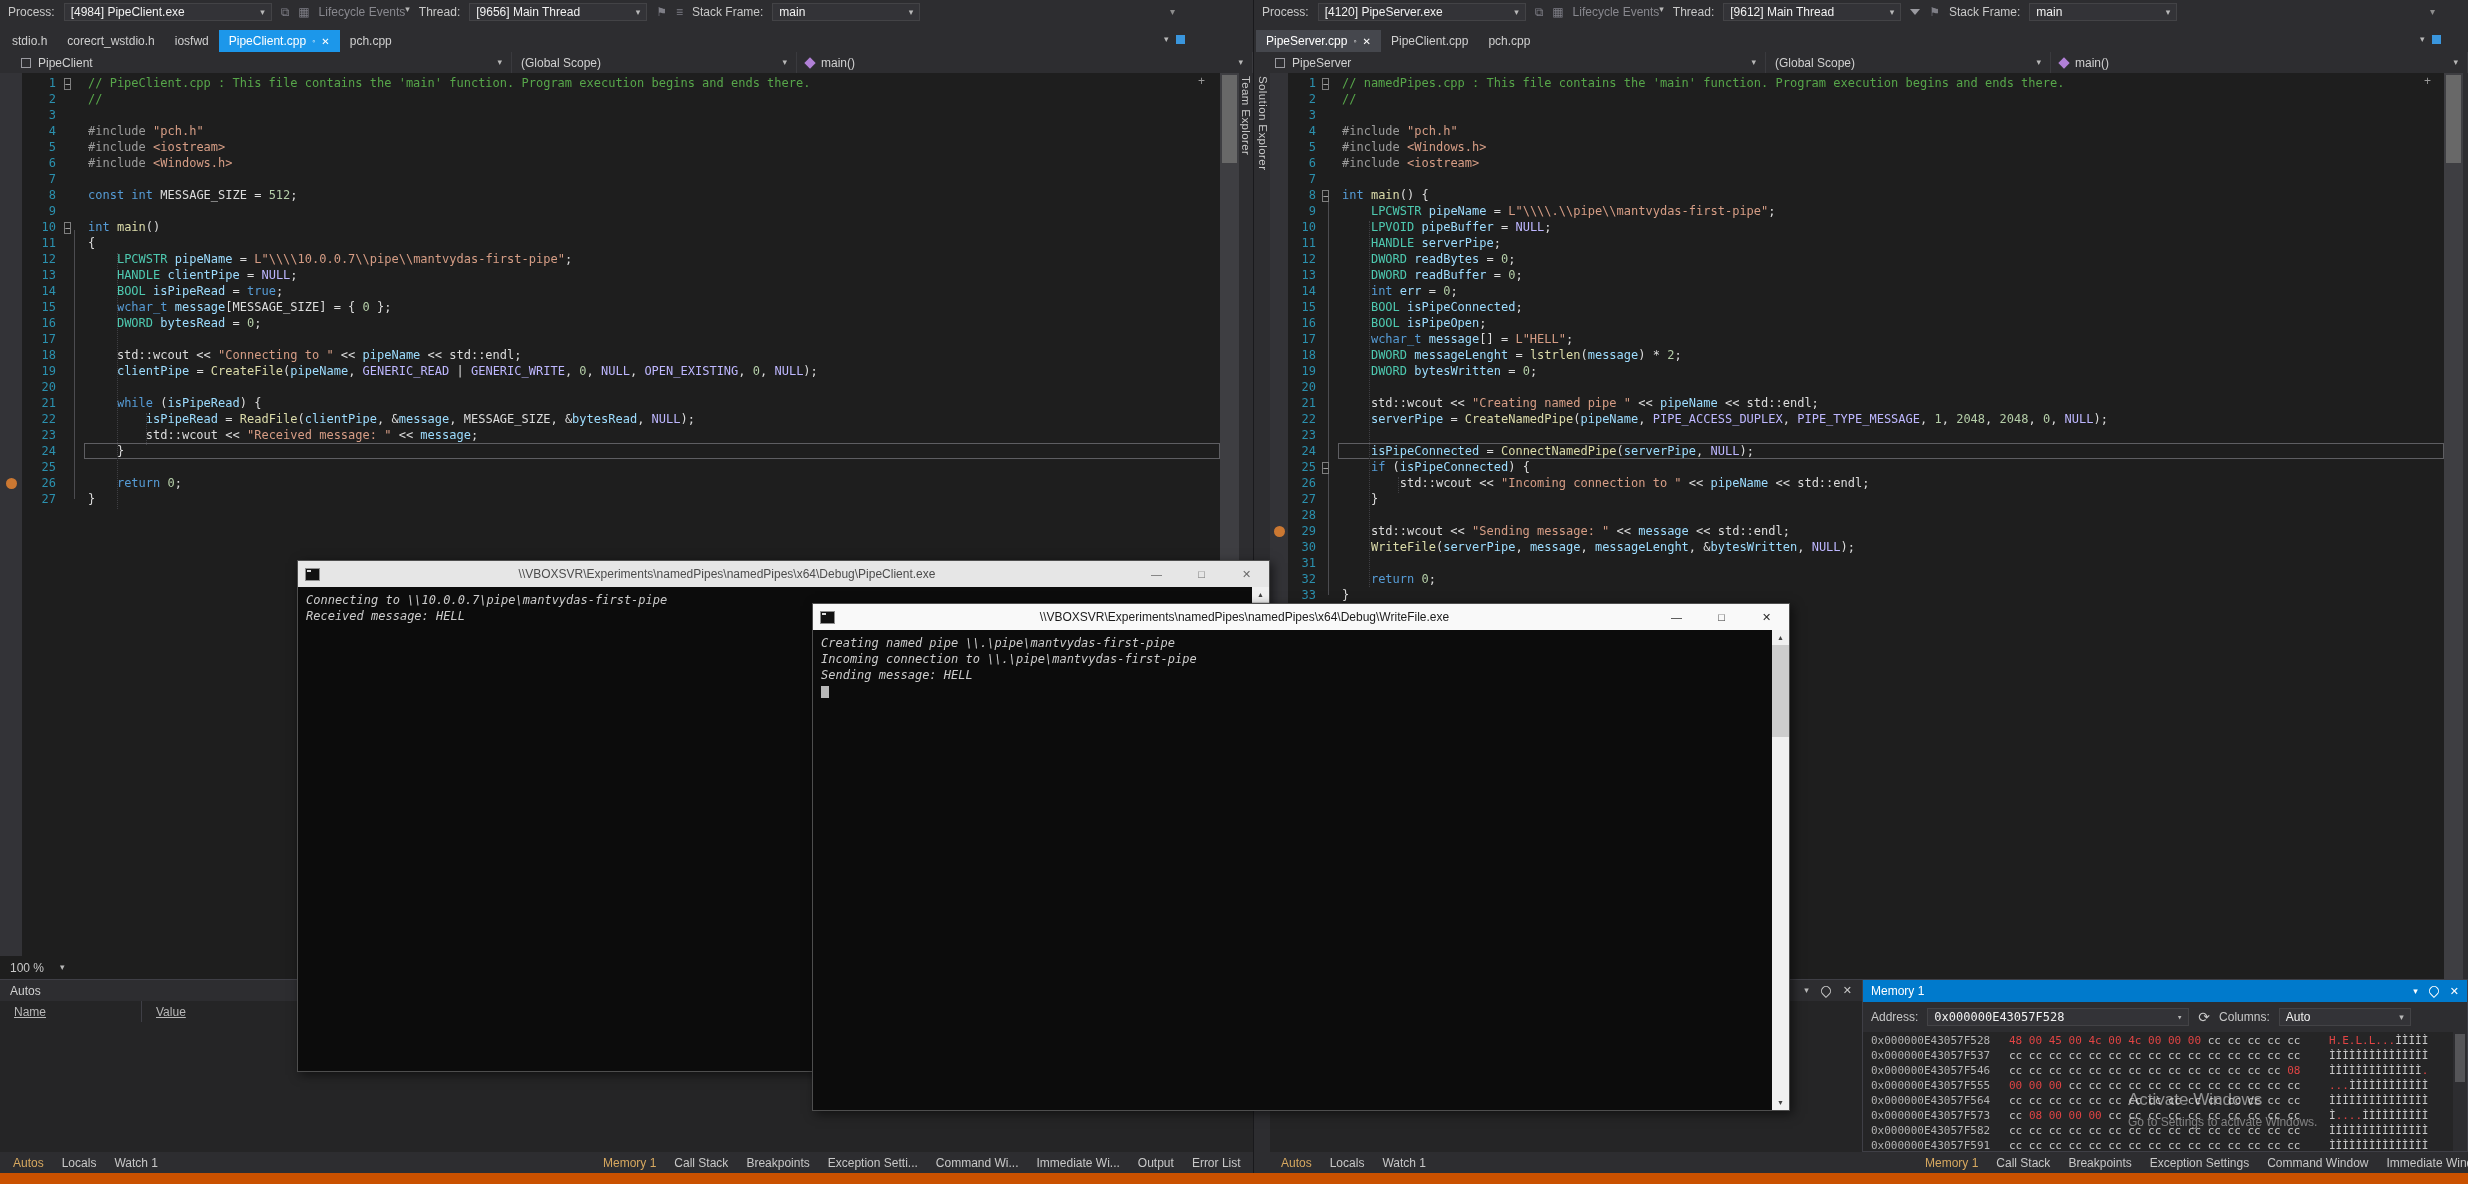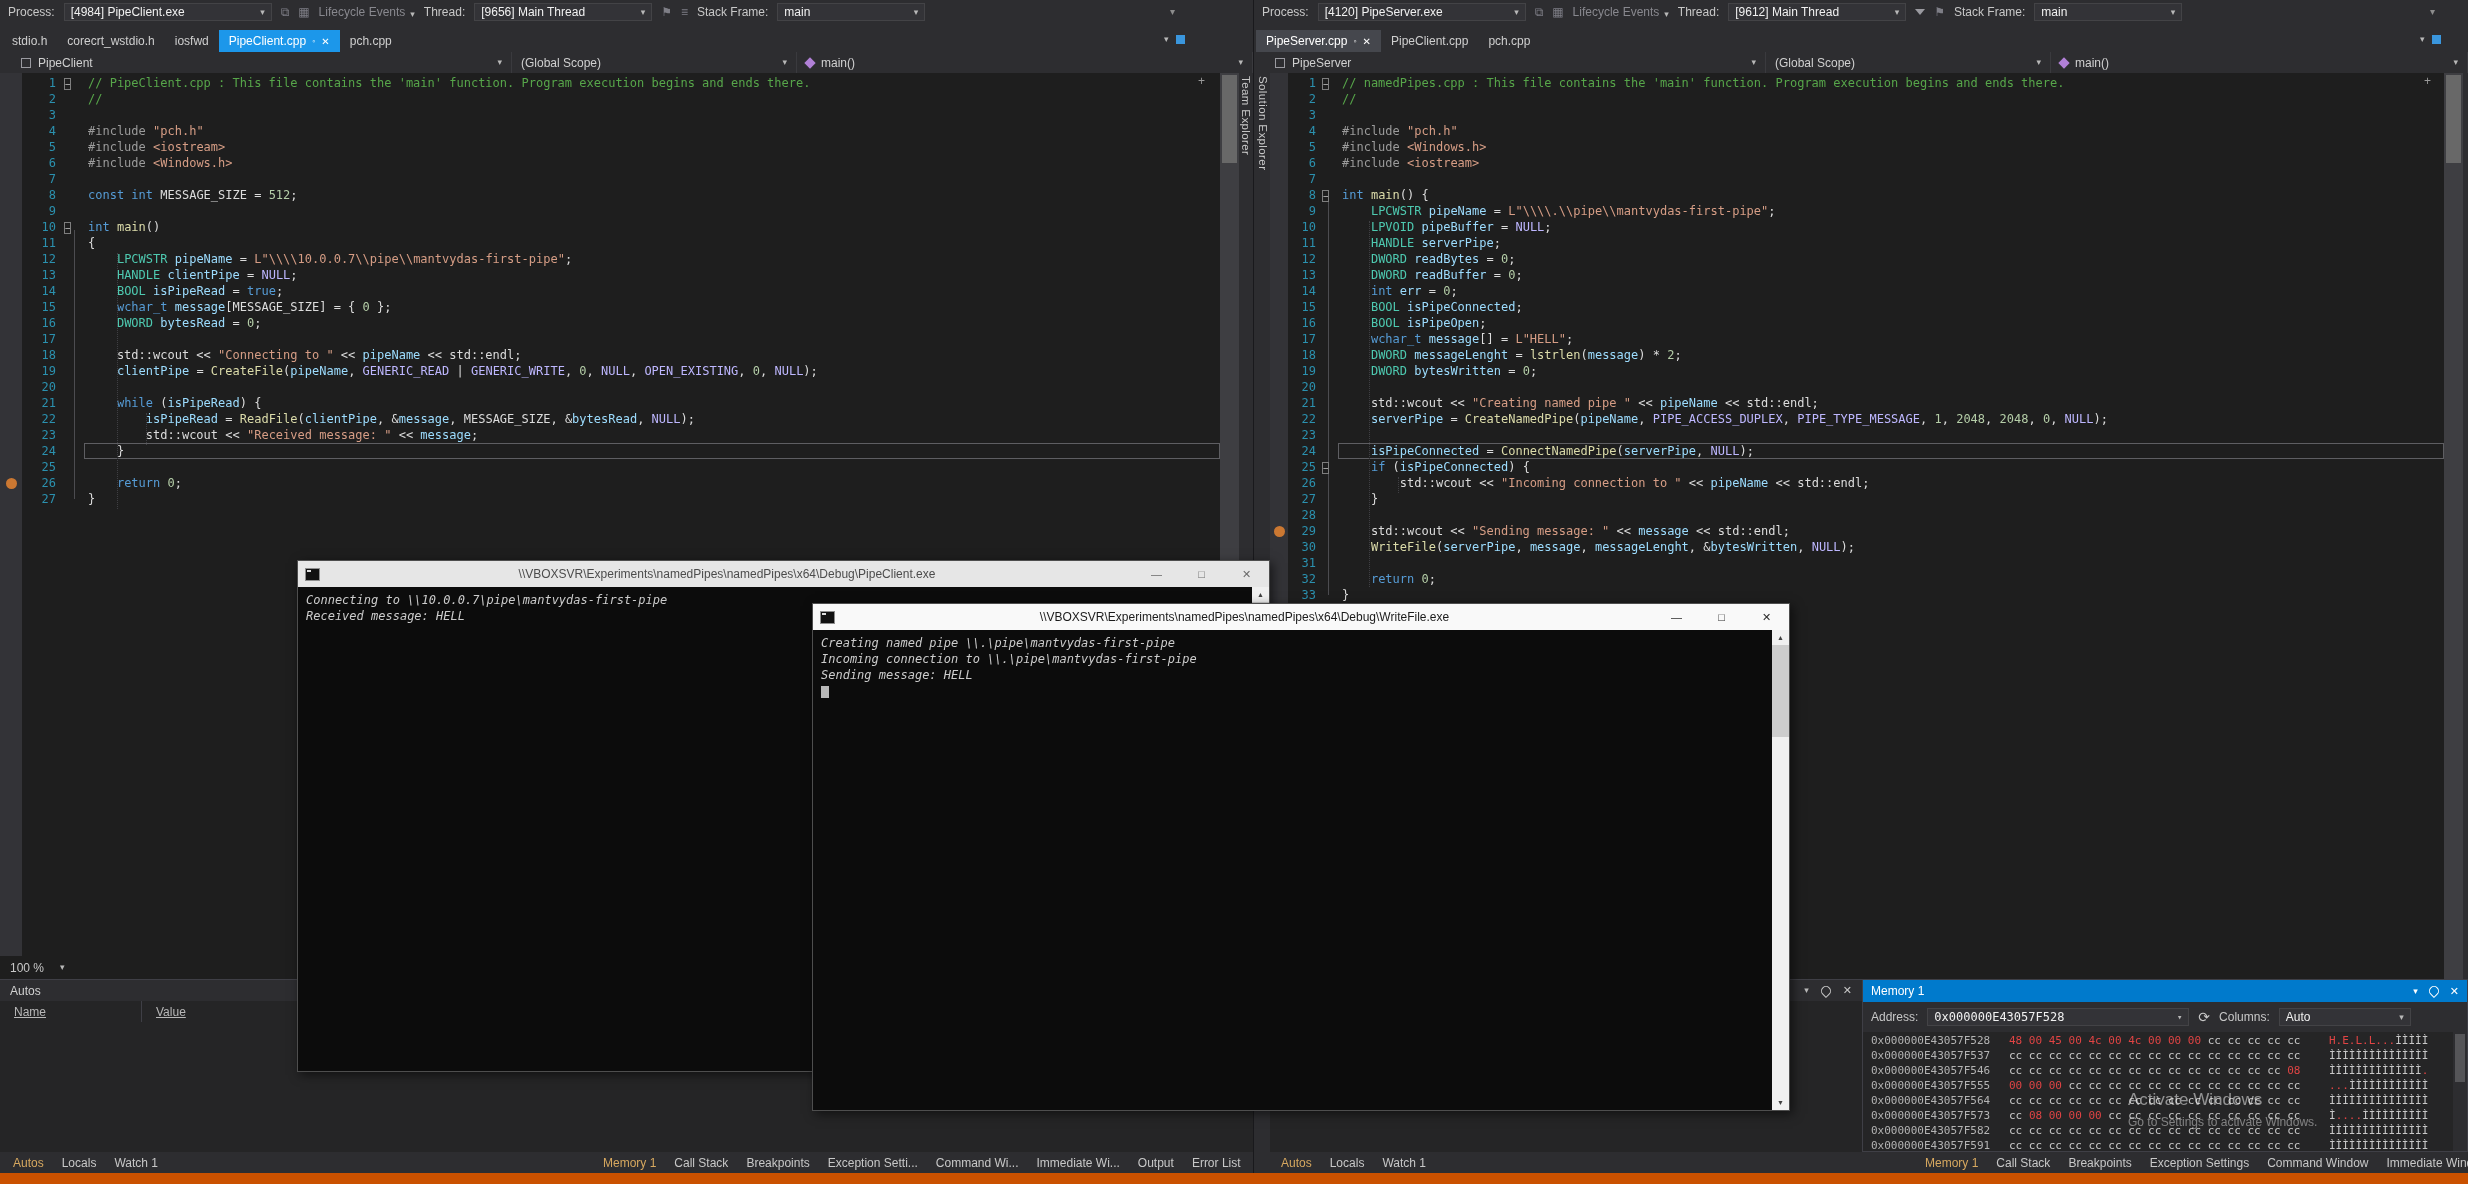--- a/index.html
+++ b/index.html
@@ -15,21 +15,21 @@
   
   .dbg-toolbar{position:absolute;left:0;top:0;right:0;height:24px;display:flex;align-items:center;
                gap:9px;padding-left:8px;color:#c8c8c8;font-size:12px;}
   .lbl{color:#c8c8c8;white-space:nowrap;}
   .combo{height:18px;background:#333337;border:1px solid #434346;color:#f1f1f1;display:flex;
          align-items:center;padding:0 6px;font-size:12px;gap:6px;white-space:nowrap;box-sizing:border-box;}
   .combo .caret{margin-left:auto;}
   .caret{font-size:9px;color:#b8b8b8;line-height:1;}
   .w-process{width:208px}.w-thread{width:178px}.w-frame{width:148px}
   .tbicon{color:#7e7e86;font-size:12px;line-height:1;}
-  .tbtn{display:flex;gap:5px;color:#88888e;align-items:flex-end;white-space:nowrap;}
+  .tbtn{display:flex;color:#88888e;align-items:flex-start;white-space:nowrap;}
   .funnel{width:0;height:0;border-left:5px solid transparent;border-right:5px solid transparent;
           border-top:6px solid #9a9aa0;}
   .endcaret{position:absolute;top:6px;font-size:10px;color:#8c8c8c;}
   #vs-left .endcaret{left:1170px}
   #vs-right .endcaret{left:1176px}
 
   
   .tabrow{position:absolute;left:0;top:30px;right:0;height:22px;display:flex;align-items:stretch;padding-left:2px;overflow:hidden;}
   .tab{display:flex;align-items:center;padding:0 10px;font-size:12px;color:#cfcfcf;gap:6px;white-space:nowrap;}
   .tab.active-blue{background:#1c97ea;color:#fff;}

